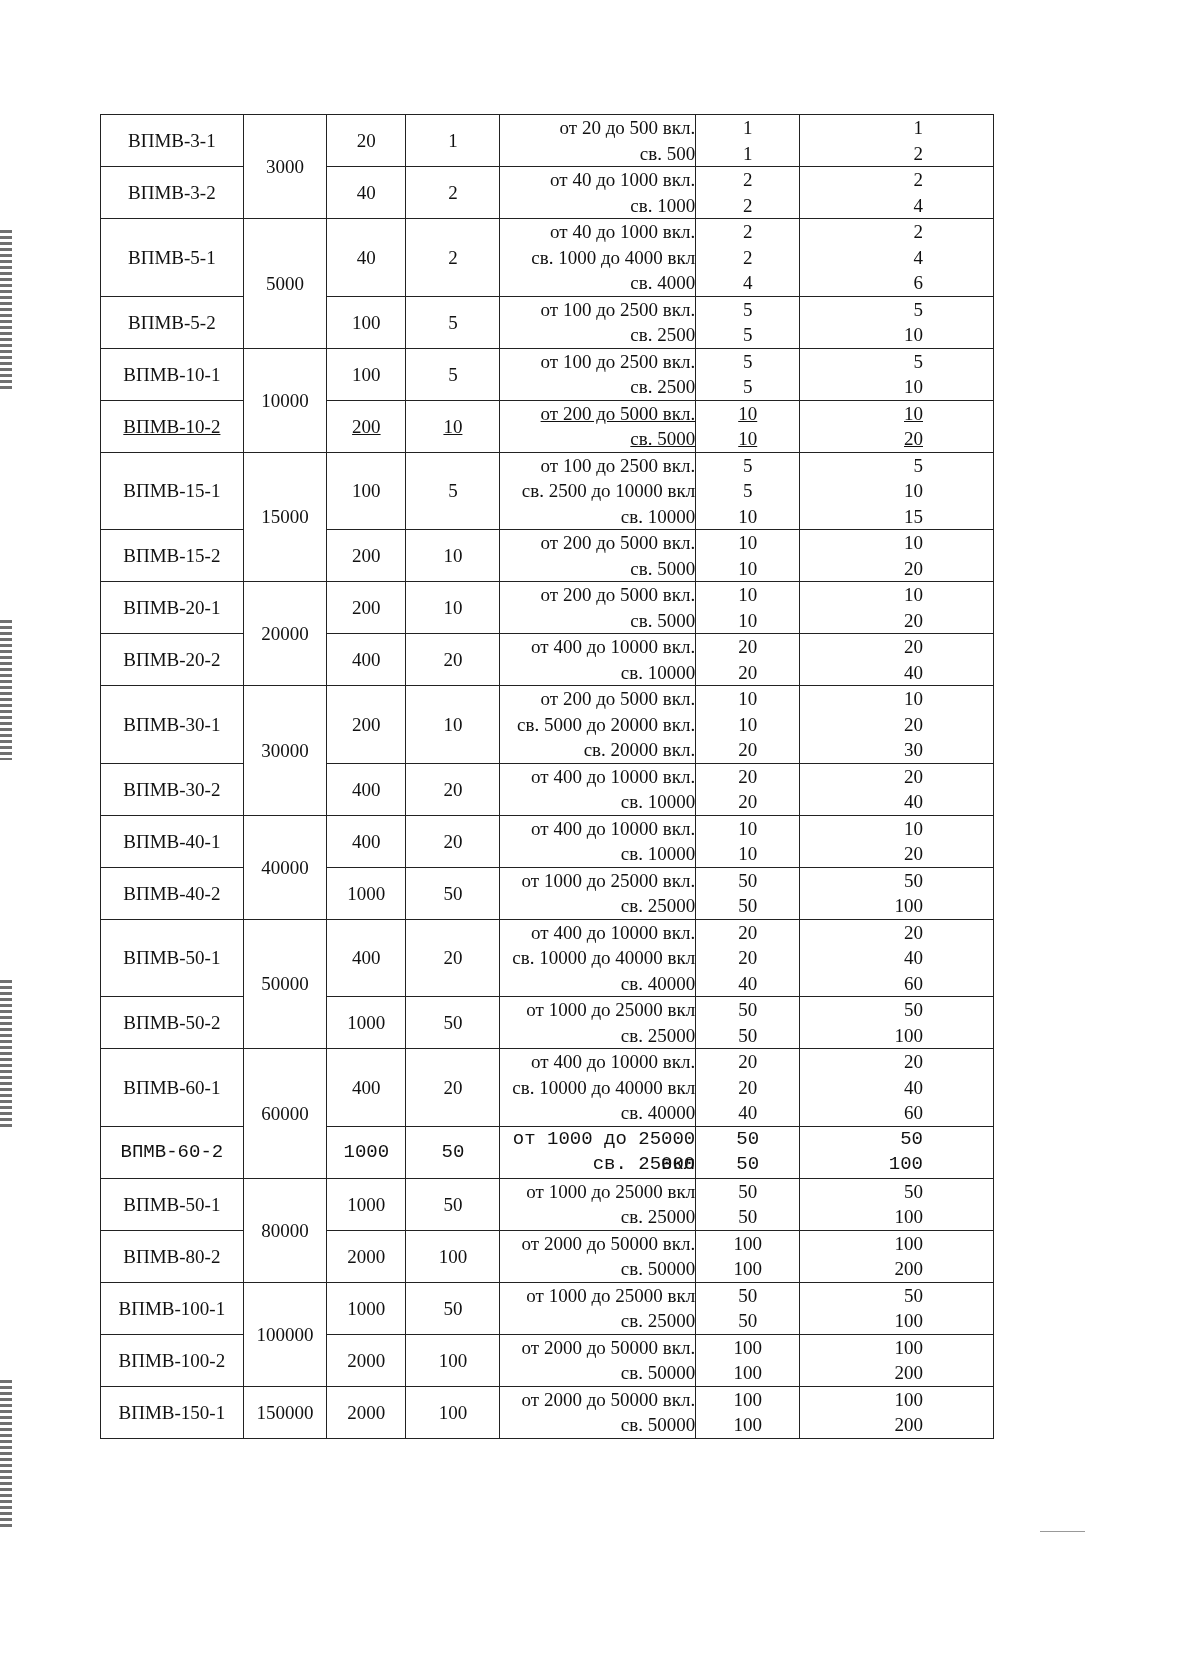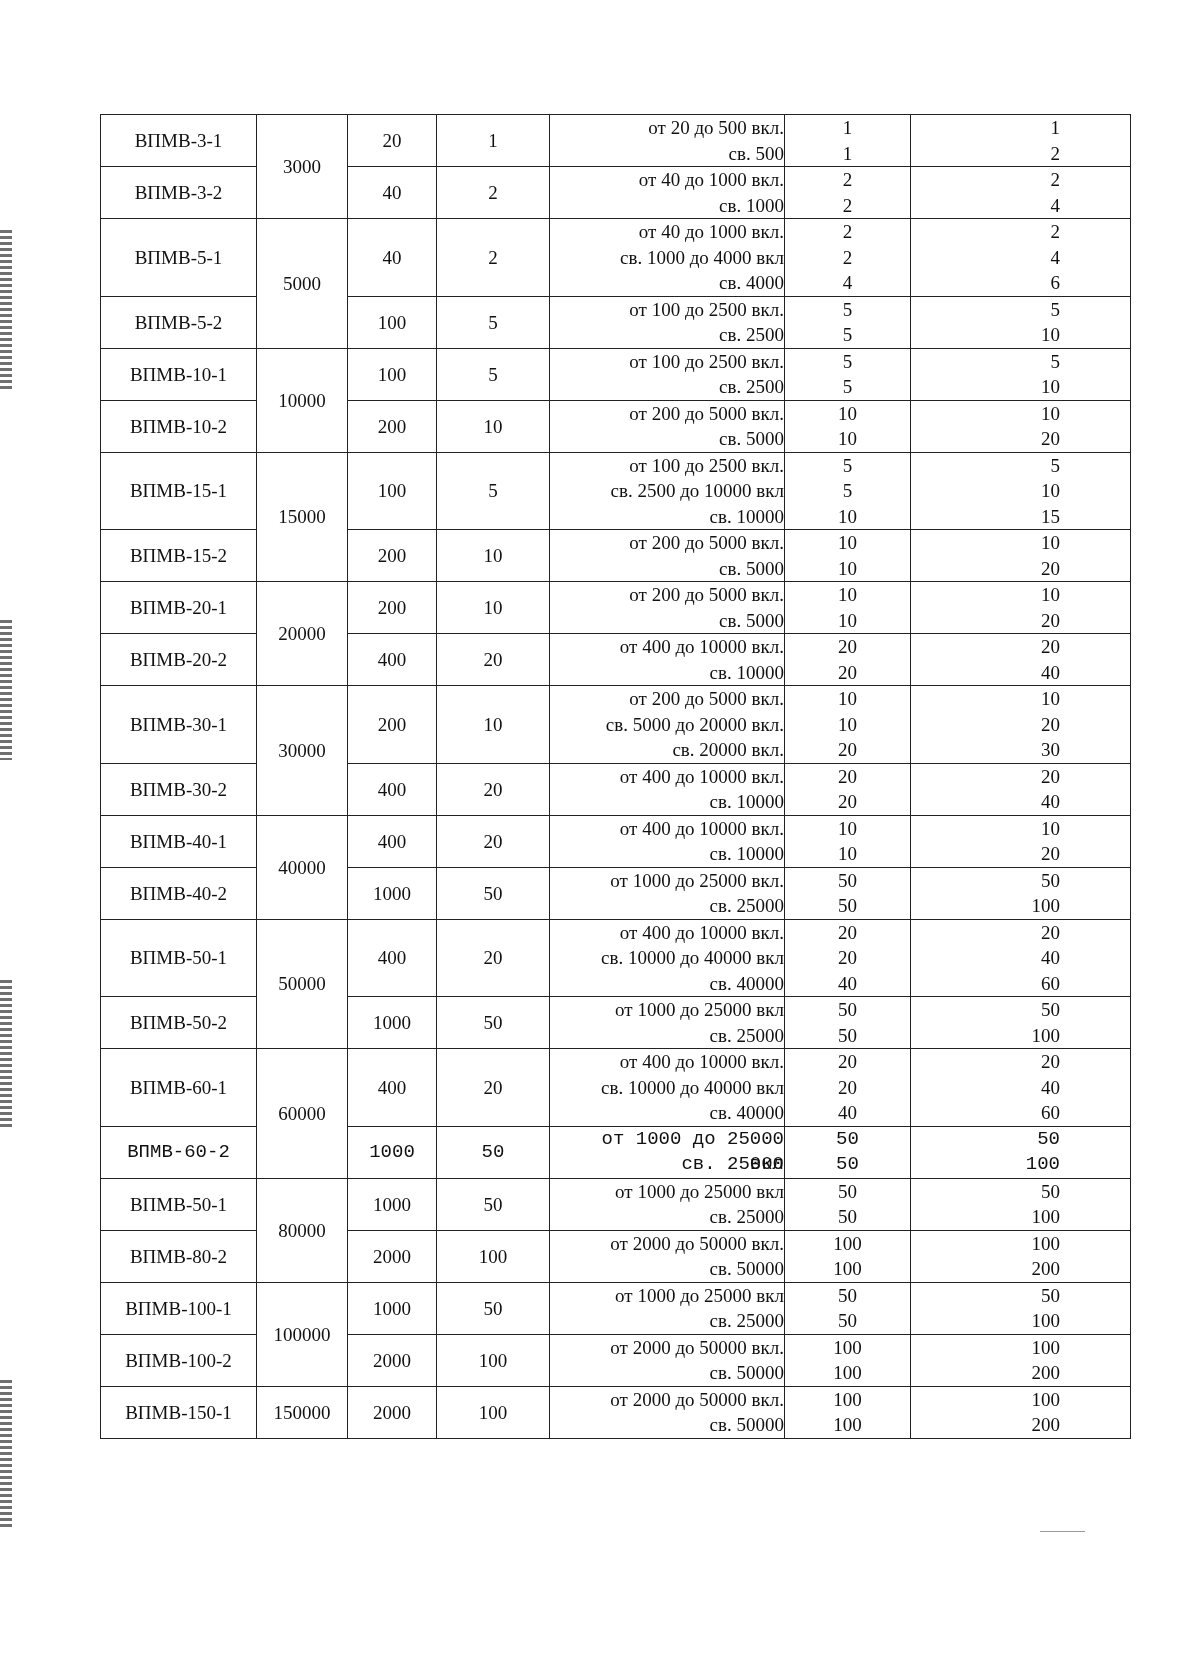--- a/index.html
+++ b/index.html
@@ -1,17 +1,17 @@
 <!DOCTYPE html>
 <html><head>
 <meta charset="utf-8">
 <style>
   html, body { margin:0; padding:0; background:#fff; }
   body { width:1178px; height:1656px; position:relative; overflow:hidden; font-family:"Liberation Serif", serif; color:#111; }
-  .page { position:absolute; left:0; top:0; width:1178px; height:1656px; }
+  .page { position:absolute; left:0; top:0; width:994px; height:1656px; }
   table.spec { position:absolute; left:100px; top:114px; border-collapse:collapse; font-size:19px; line-height:25px; }
   table.spec td { border:1.5px solid #222; padding:0; vertical-align:middle; }
   td.model { width:155px; text-align:center; }
   td.maxload { width:90px; text-align:center; }
   td.minload { width:88px; text-align:center; }
   td.div { width:112px; text-align:center; }
   td.ranges { width:228px; text-align:right; padding-left:6px !important; vertical-align:top !important; }
   td.err1 { width:125px; text-align:center; vertical-align:top !important; }
   td.err2 { width:149px; text-align:right; padding-right:70px !important; vertical-align:top !important; }
   td.err2 span, td.err1 span, td.ranges span { display:block; height:25.5px; }
@@ -113,21 +113,21 @@
           </td>
           <td class="err1">
             <span>5</span>
             <span>5</span>
           </td>
           <td class="err2">
             <span>5</span>
             <span>10</span>
           </td>
         </tr>
-        <tr style="height: 51px;">
+        <tr style="height: 51px; text-decoration: underline;">
           <td class="model">ВПМВ-10-2</td>
           <td class="minload">200</td>
           <td class="div">10</td>
           <td class="ranges">
             <span>от 200 до 5000 вкл.</span>
             <span>св. 5000</span>
           </td>
           <td class="err1">
             <span>10</span>
             <span>10</span>

